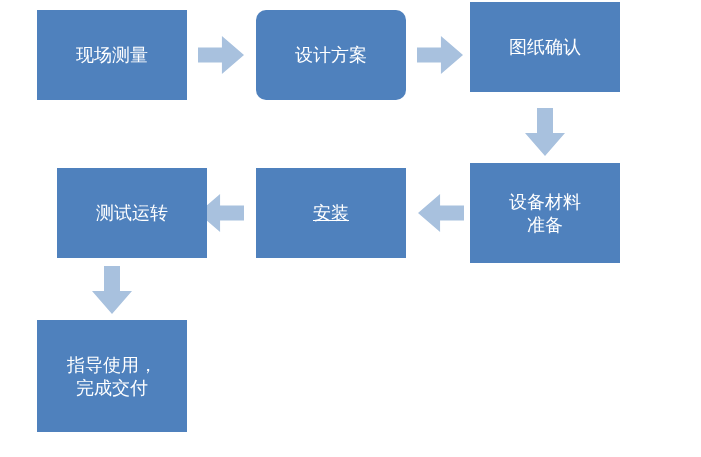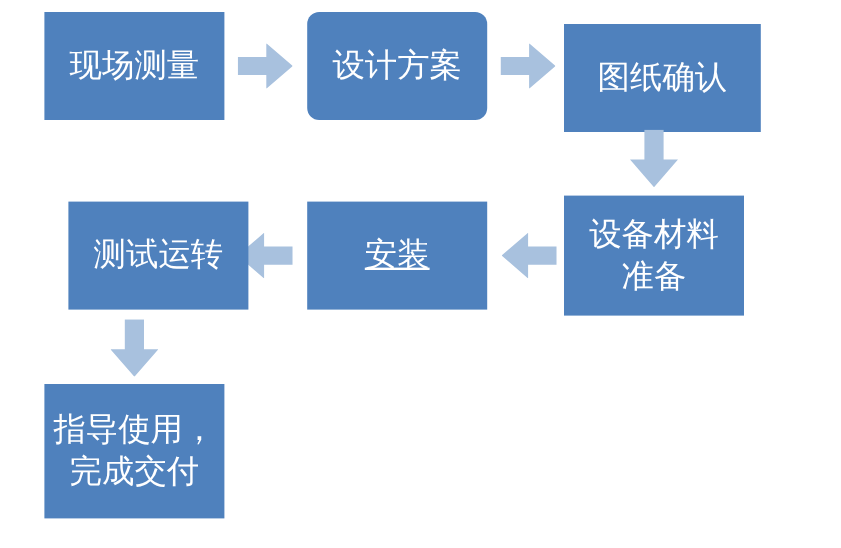--- a/index.html
+++ b/index.html
@@ -16,21 +16,21 @@
     overflow: hidden;
   }
   .flow-box {
     position: absolute;
     background: var(--box-color, #4f81bd);
     color: var(--text-color, #ffffff);
     display: flex;
     align-items: center;
     justify-content: center;
     text-align: center;
-    font-size: 27px;
+    font-size: 18px;
     line-height: 1.3;
     box-sizing: border-box;
     padding: 2px 4px;
   }
   .flow-box .label {
     white-space: pre-line;
   }
   .arrow {
     position: absolute;
     background: var(--arrow-color, #a8c1de);
@@ -43,21 +43,21 @@
   }
   .arrow.down {
     clip-path: polygon(30% 0, 70% 0, 70% 52%, 100% 52%, 50% 100%, 0 52%, 30% 52%);
   }
 
   
   #box-1 { left: 37px;  top: 10px;  width: 150px; height: 90px;  }
   #arr-1 { left: 198px; top: 36px;  width: 46px;  height: 38px;  }
   #box-2 { left: 256px; top: 10px;  width: 150px; height: 90px; border-radius: 10px;  }
   #arr-2 { left: 417px; top: 36px;  width: 46px;  height: 38px;  }
-  #box-3 { left: 470px; top: 20px;  width: 164px; height: 90px; text-align: center;  }
+  #box-3 { left: 470px; top: 2px;  width: 150px; height: 90px; text-align: center;  }
   #arr-3 { left: 525px; top: 108px; width: 40px;  height: 48px;  }
   #box-4 { left: 470px; top: 163px; width: 150px; height: 100px; }
   #arr-4 { left: 418px; top: 194px; width: 46px;  height: 38px;  }
   #box-5 { left: 256px; top: 168px; width: 150px; height: 90px; text-decoration: underline;  }
   #arr-5 { left: 198px; top: 194px; width: 46px;  height: 38px;  }
   #box-6 { left: 37px;  top: 168px; width: 150px; height: 90px; margin-left: 20px;  }
   #arr-6 { left: 92px;  top: 266px; width: 40px;  height: 48px;  }
   #box-7 { left: 37px;  top: 320px; width: 150px; height: 112px; }
 </style>
 </head>

